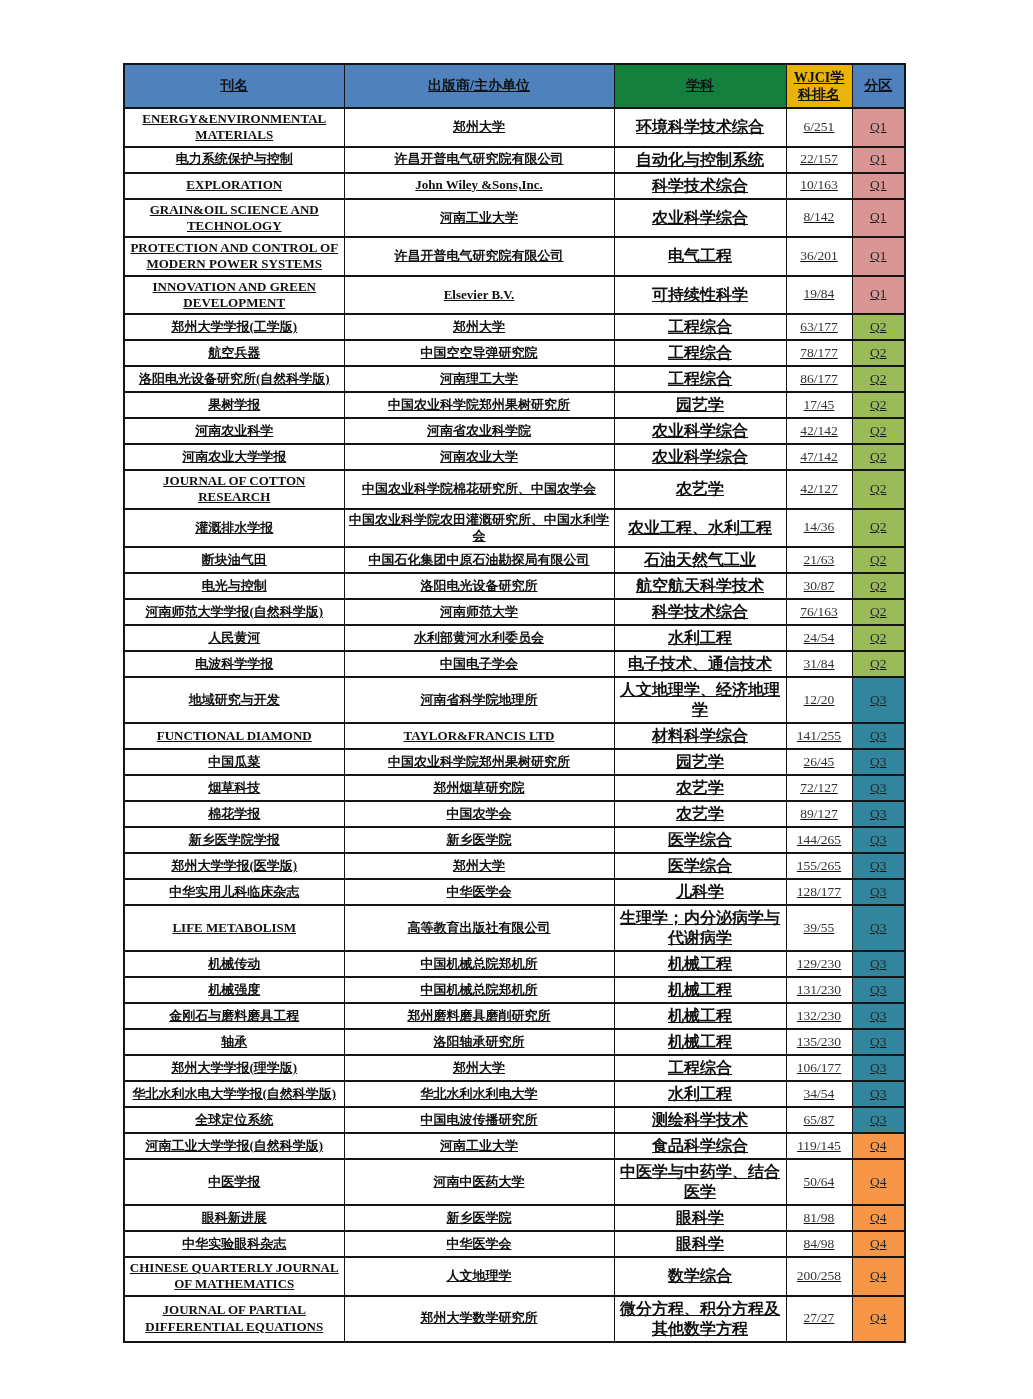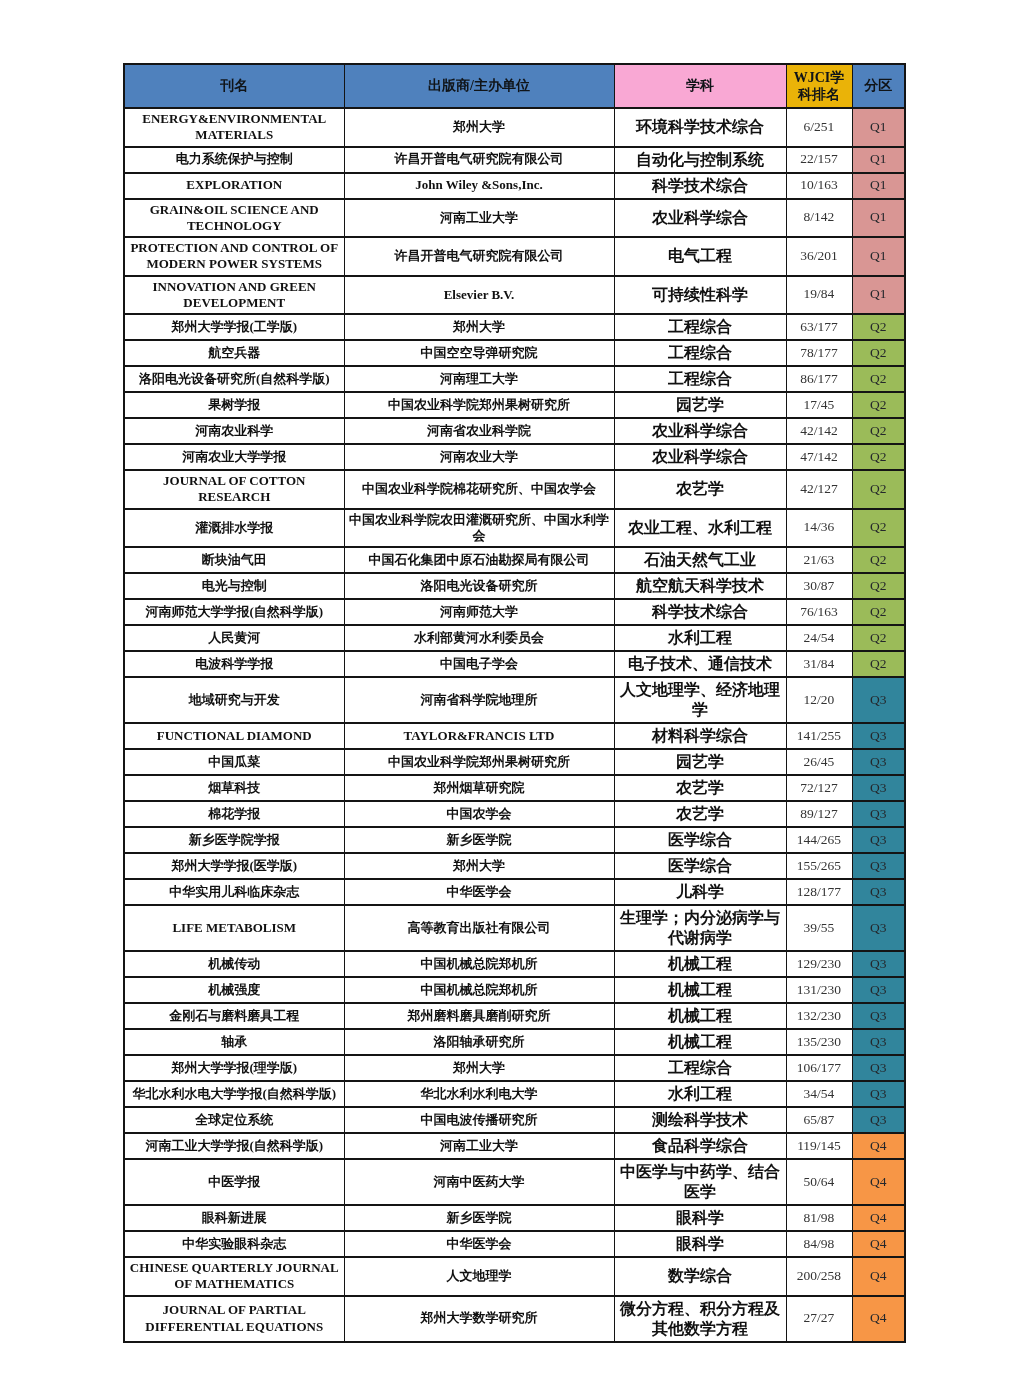--- a/index.html
+++ b/index.html
@@ -13,20 +13,21 @@
   .table-wrap{
     position:absolute;
     left:123px;
     top:63px;
   }
   table.journal-table{
     border-collapse:collapse;
     table-layout:fixed;
     width:781px;
     border:2px solid #141414;
+    text-decoration:underline;
   }
   .journal-table th,
   .journal-table td{
     border-left:1px solid #141414;
     border-right:1px solid #141414;
     border-top:2px solid #141414;
     border-bottom:2px solid #141414;
     text-align:center;
     vertical-align:middle;
     padding:2px 3px;
@@ -62,21 +63,21 @@
       <col class="col-w-name">
       <col class="col-w-pub">
       <col class="col-w-subj">
       <col class="col-w-rank">
       <col class="col-w-q">
     </colgroup>
     <thead>
       <tr>
         <th style="background: rgb(79, 129, 189);">刊名</th>
         <th style="background: rgb(79, 129, 189);">出版商/主办单位</th>
-        <th style="background: #f9a8d4; margin-top: 44px;">学科</th>
+        <th style="background: #15803d; margin-top: 44px;">学科</th>
         <th style="background: #eab308;">WJCI学科排名</th>
         <th style="background: rgb(79, 129, 189);">分区</th>
       </tr>
     </thead>
     <tbody>
         <tr>
           <td class="col-name">ENERGY&amp;ENVIRONMENTAL MATERIALS</td>
           <td class="col-pub">郑州大学</td>
           <td class="col-subj">环境科学技术综合</td>
           <td class="col-rank">6/251</td>

